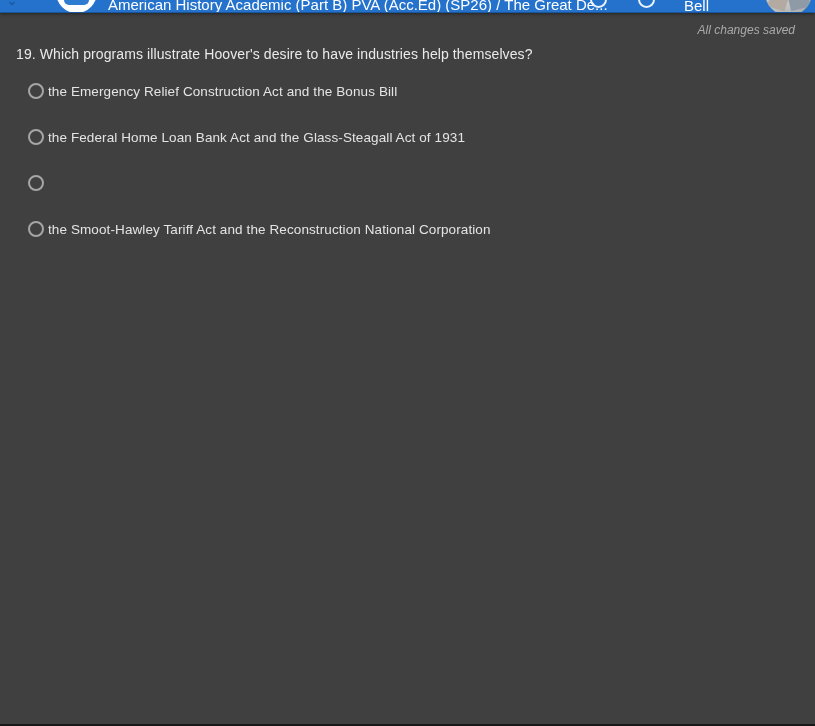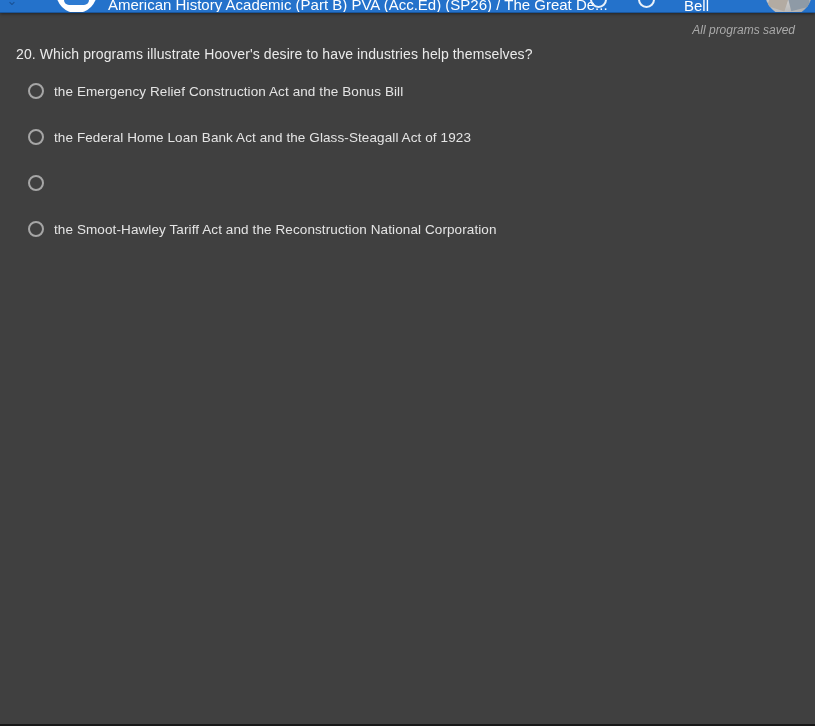--- a/index.html
+++ b/index.html
@@ -129,21 +129,21 @@
     cursor: pointer;
   }
   .radio {
     width: 16px; height: 16px;
     flex: 0 0 16px;
     border: 2px solid #a6a6a6;
     border-radius: 50%;
     background: transparent;
   }
   .option-label {
-    margin-left: 10px;
+    margin-left: 4px;
     font-size: 13.5px;
     color: #e4e4e4;
     letter-spacing: 0.1px;
     text-align: right;
   }
 
   
   .bottom-edge {
     position: absolute;
     left: 0; bottom: 0;
@@ -164,34 +164,34 @@
     <div class="hdr-title">American History Academic (Part B) PVA (Acc.Ed) (SP26) / The Great De...</div>
     <div class="ring-icon help"></div>
     <div class="ring-icon notif"></div>
     <div class="hdr-user">Bell</div>
     <div class="avatar">
       <div class="shade1"></div>
       <div class="shade2"></div>
     </div>
   </div>
 
-  <div class="autosave">All programs saved</div>
-
-  <div class="question-text">20. Which programs illustrate Hoover's desire to have industries help themselves?</div>
+  <div class="autosave">All changes saved</div>
+
+  <div class="question-text">19. Which programs illustrate Hoover's desire to have industries help themselves?</div>
 
   <div class="options">
 
     <div class="option-row">
       <div class="radio"></div>
       <div class="option-label">the Emergency Relief Construction Act and the Bonus Bill</div>
     </div>
 
     <div class="option-row">
       <div class="radio"></div>
-      <div class="option-label">the Federal Home Loan Bank Act and the Glass-Steagall Act of 1923</div>
+      <div class="option-label">the Federal Home Loan Bank Act and the Glass-Steagall Act of 1931</div>
     </div>
 
     <div class="option-row">
       <div class="radio"></div>
     </div>
 
     <div class="option-row">
       <div class="radio"></div>
       <div class="option-label">the Smoot-Hawley Tariff Act and the Reconstruction National Corporation</div>
     </div>

